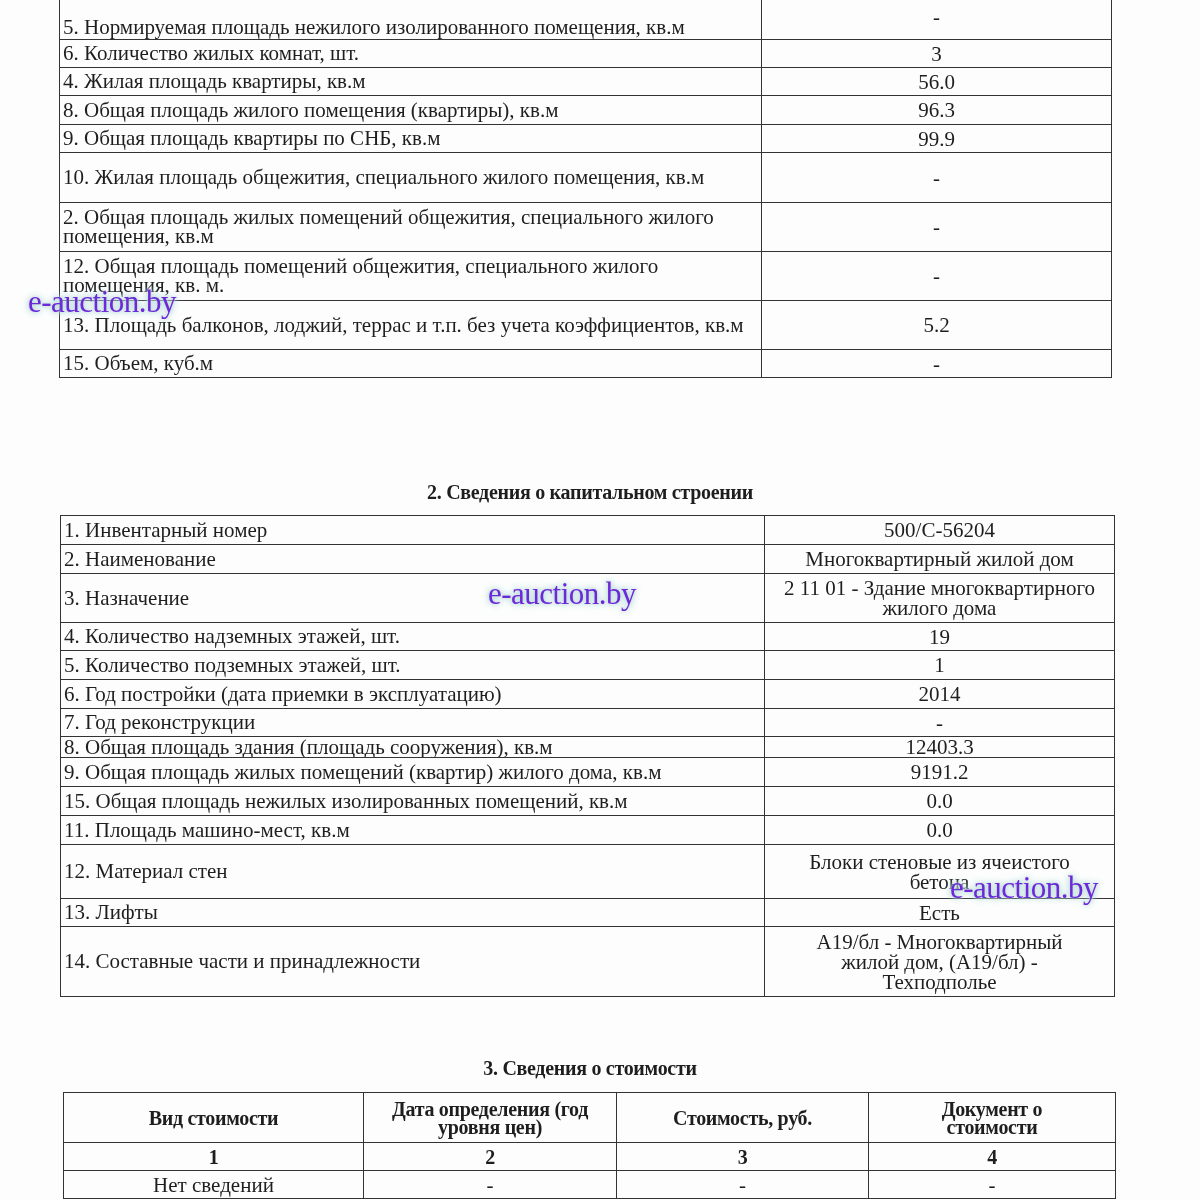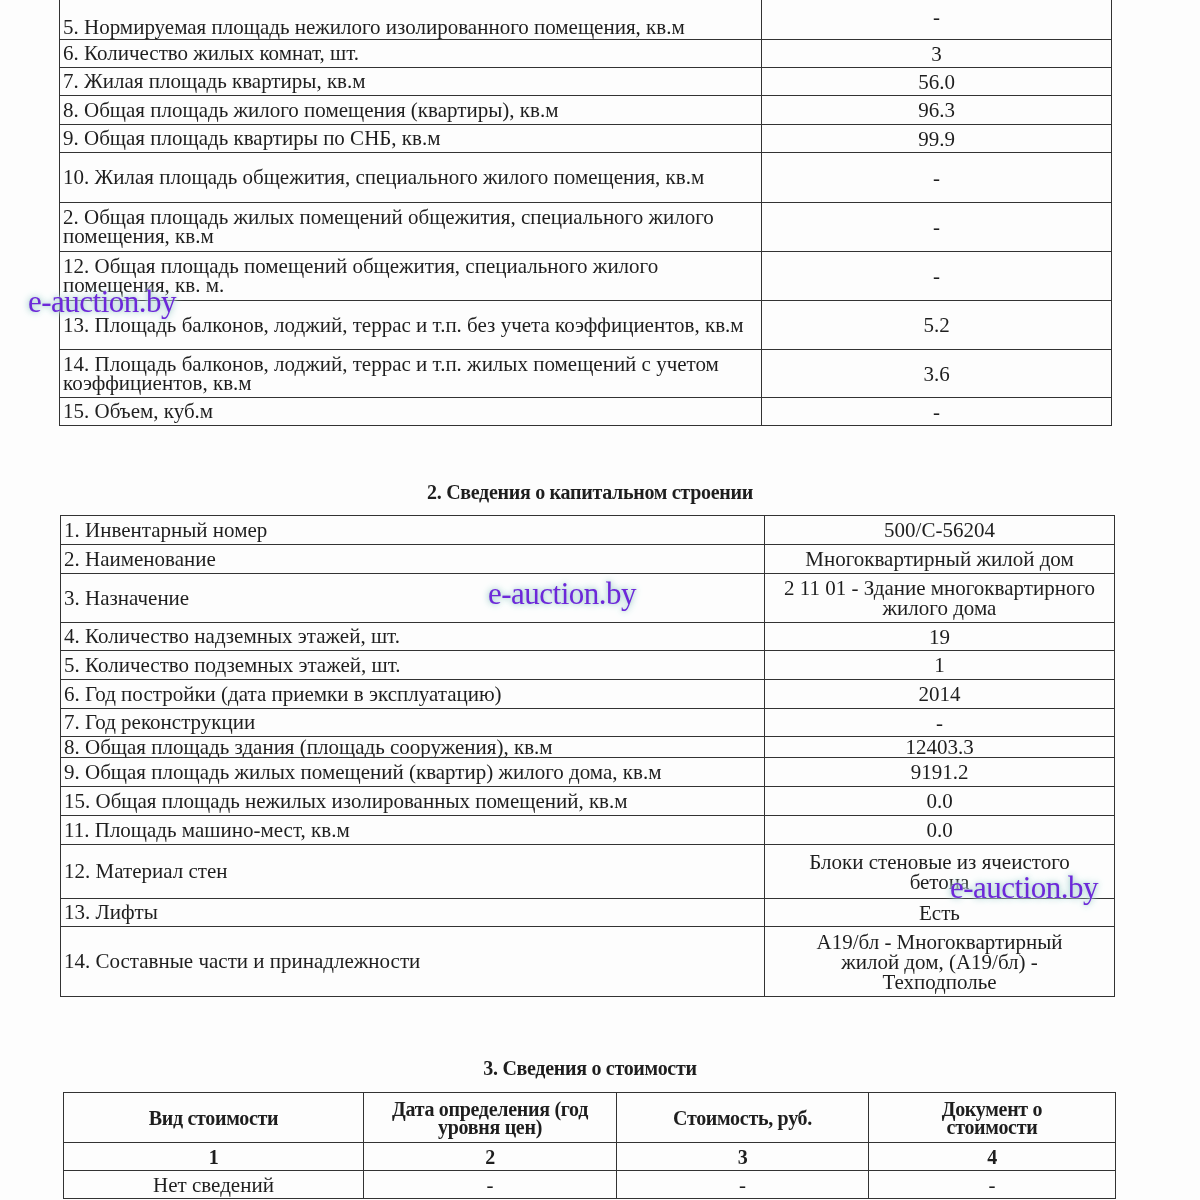--- a/index.html
+++ b/index.html
@@ -35,21 +35,21 @@
   <tbody>
       <tr style="height:45px;">
     <td class="lbl" style="vertical-align:bottom; padding-bottom:2px;">5. Нормируемая площадь нежилого изолированного помещения, кв.м</td>
     <td class="val">-</td>
   </tr>
   <tr style="height:28px;">
     <td class="lbl">6. Количество жилых комнат, шт.</td>
     <td class="val">3</td>
   </tr>
   <tr style="height:28px;">
-    <td class="lbl">7. Жилая площадь квартиры, кв.м</td>
+    <td class="lbl">4. Жилая площадь квартиры, кв.м</td>
     <td class="val">56.0</td>
   </tr>
   <tr style="height:29px;">
     <td class="lbl">8. Общая площадь жилого помещения (квартиры), кв.м</td>
     <td class="val">96.3</td>
   </tr>
   <tr style="height:28px;">
     <td class="lbl">9. Общая площадь квартиры по СНБ, кв.м</td>
     <td class="val">99.9</td>
   </tr>
@@ -61,24 +61,20 @@
     <td class="lbl">2. Общая площадь жилых помещений общежития, специального жилого помещения, кв.м</td>
     <td class="val">-</td>
   </tr>
   <tr style="height:49px;">
     <td class="lbl">12. Общая площадь помещений общежития, специального жилого помещения, кв. м.</td>
     <td class="val">-</td>
   </tr>
   <tr style="height:49px;">
     <td class="lbl">13. Площадь балконов, лоджий, террас и т.п. без учета коэффициентов, кв.м</td>
     <td class="val">5.2</td>
-  </tr>
-  <tr style="height:48px;">
-    <td class="lbl">14. Площадь балконов, лоджий, террас и т.п. жилых помещений с учетом коэффициентов, кв.м</td>
-    <td class="val">3.6</td>
   </tr>
   <tr style="height:28px;">
     <td class="lbl">15. Объем, куб.м</td>
     <td class="val">-</td>
   </tr>
 </tbody>
   </table>
 
 <div class="section-title" style="top:481px; left:-10px;">2. Сведения о капитальном строении</div>
 

